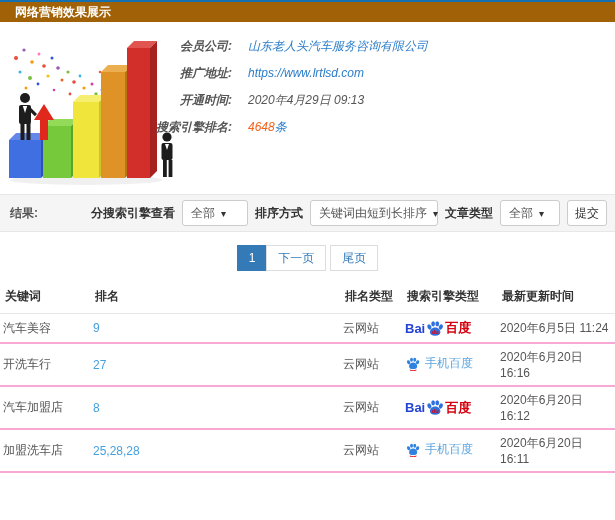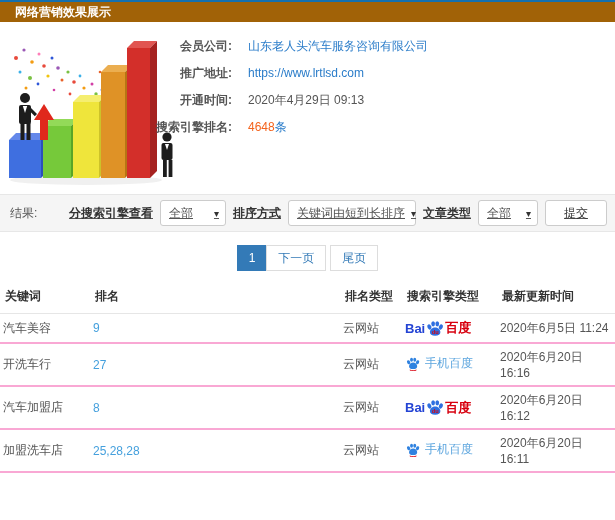--- a/index.html
+++ b/index.html
@@ -19,58 +19,57 @@
     line-height: 20px;
     padding-left: 15px;
     color: #fff;
     font-weight: bold;
     font-size: 12px;
   }
   
   .top-section { position: relative; height: 172px; background: #fff; }
   .illustration { position: absolute; left: 4px; top: 6px; }
   .info-list { position: absolute; left: 118px; top: 16px; }
-  .info-row { display: flex; align-items: flex-end; margin-bottom: 10px; line-height: 17px; }
+  .info-row { display: flex; align-items: flex-end; margin-bottom: 10px; line-height: 17px; font-style: italic; }
   .info-label { width: 114px; text-align: right; font-weight: bold; color: #555; margin-right: 16px; }
   .link { color: #2a7cc9; text-decoration: none; cursor: pointer; }
   .plain { color: #555; }
   .orange { color: #f4631c; }
   
   .filter-bar {
     height: 38px;
     background: #f5f5f5;
     border-top: 1px solid #e7e7e7;
     border-bottom: 1px solid #e7e7e7;
     display: flex;
     align-items: center;
     padding: 0 8px 0 10px;
   }
-  .result-label { font-weight: normal; color: #555; }
-  .filter-controls { margin-left: auto; display: flex; align-items: center; gap: 7px; text-decoration: underline; }
+  .result-label { font-weight: bold; color: #555; }
+  .filter-controls { margin-left: auto; display: flex; align-items: center; gap: 7px; }
   .filter-label { font-weight: bold; color: #333; white-space: nowrap; }
   .select {
     height: 26px;
     border: 1px solid #ccc;
     border-radius: 3px;
     background: #fff;
     color: #555;
     display: inline-flex;
     align-items: center;
-    justify-content: space-between;
     padding: 0 6px 0 8px;
     cursor: pointer;
     white-space: nowrap;
   }
   .select .caret::after { content: "▾"; color: #333; font-size: 10px; margin-left: 6px; }
   .sel-engine { width: 66px; }
   .sel-sort { width: 128px; }
   .sel-article { width: 60px; }
   .submit-btn {
     height: 26px;
-    padding: 0 18px;
+    padding: 0 7px;
     border: 1px solid #ccc;
     border-radius: 3px;
     background: #fff;
     color: #333;
     font-size: 12px;
     cursor: pointer;
   }
   
   .pagination { display: flex; justify-content: center; margin: 13px 0 9px; }
   .page-item {

